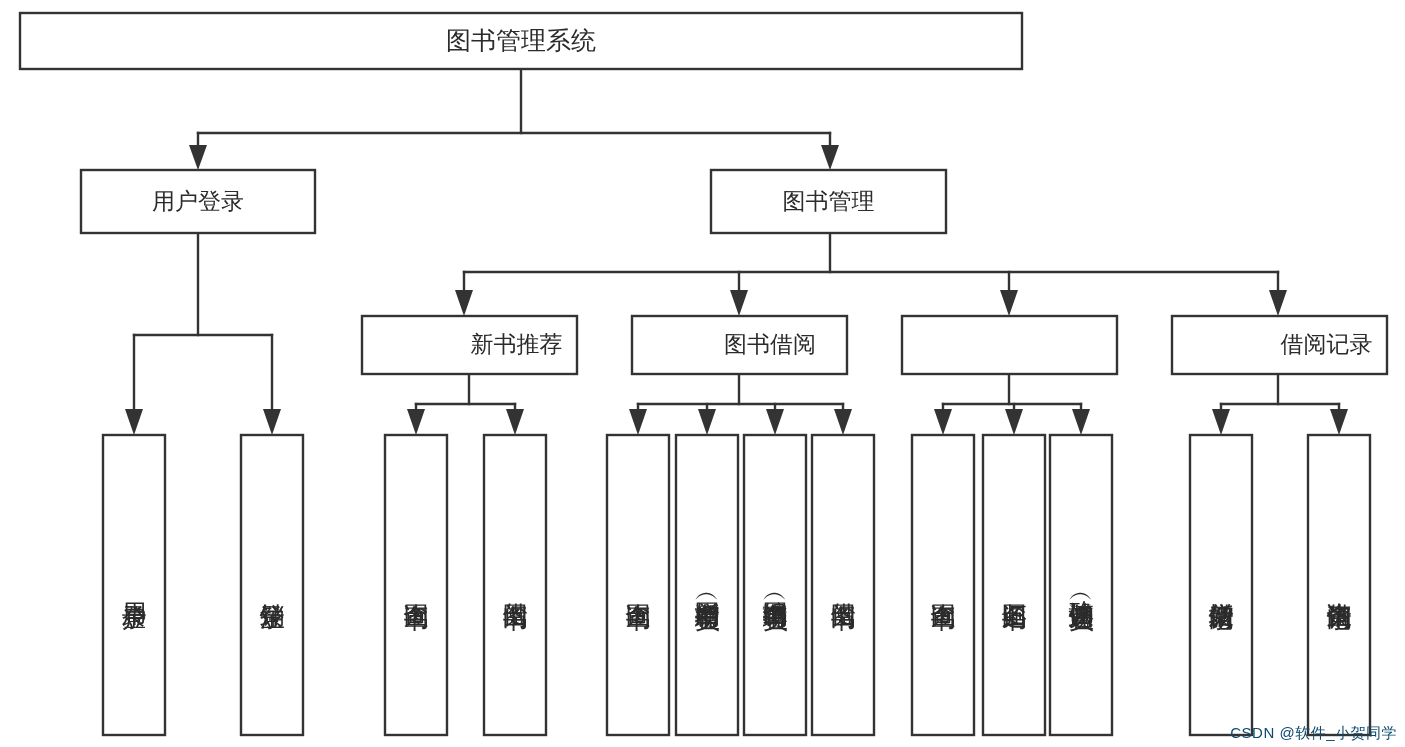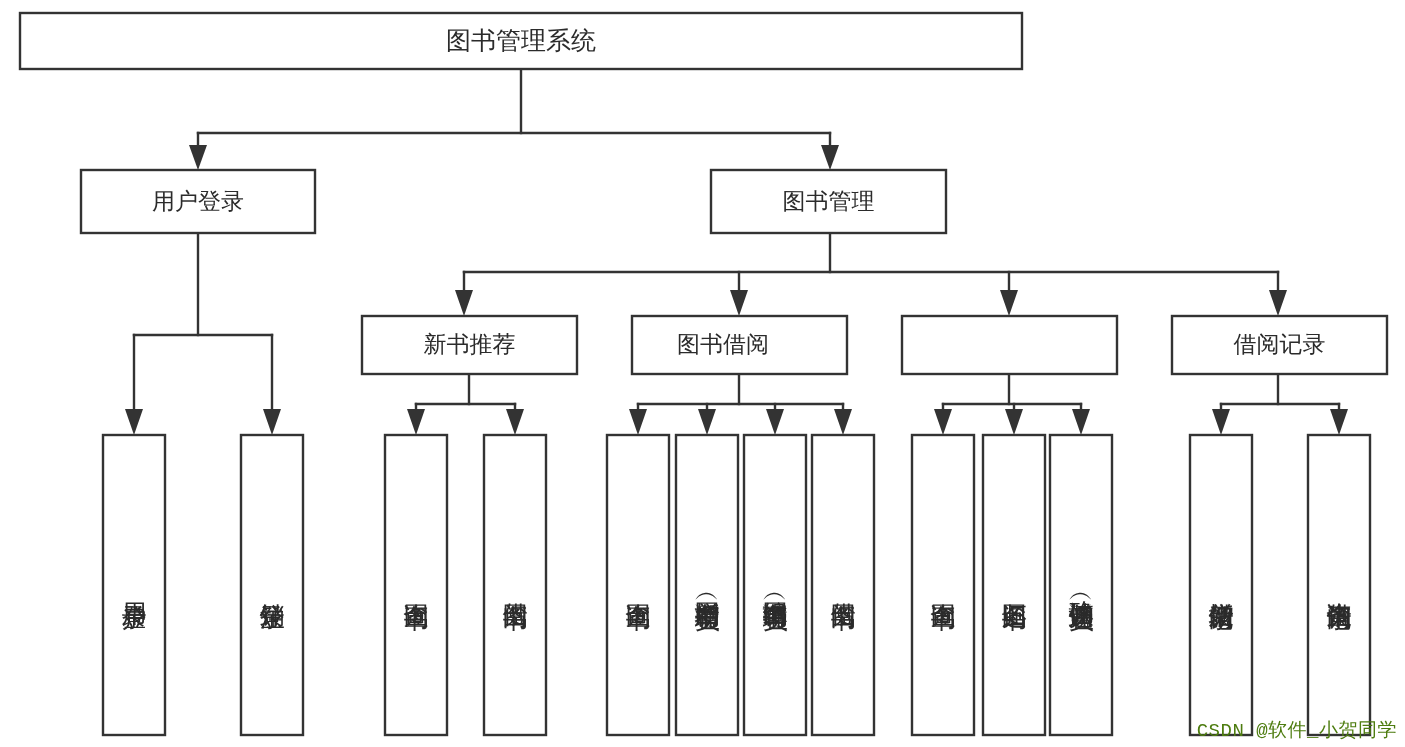--- a/index.html
+++ b/index.html
@@ -57,29 +57,29 @@
   .node-label.horizontal {
     writing-mode: horizontal-tb;
   }
   .node-label.vertical {
     writing-mode: vertical-rl;
     text-orientation: upright;
     letter-spacing: 1px;
   }
   .lvl-root { font-size: 25px; }
   .lvl-two  { font-size: 23px; }
-  .lvl-three{ font-size: 23px; }
+  .lvl-three{ font-size: 23px; padding-left: 47px; }
   .lvl-leaf { font-size: 25px; }
   .watermark {
     position: absolute;
     right: 8px;
     bottom: 4px;
-    font-size: 19px;
-    color: #4d7c0f;
-    font-family: Liberation Mono, monospace;
+    font-size: 15px;
+    color: #0c4a6e;
+    font-family: Liberation Sans, sans-serif;
     letter-spacing: 0.5px;
     white-space: nowrap;
   }
 </style>
 </head>
 <body>
 
 <div id="diagram-root">
 
   <svg class="diagram-canvas" viewBox="0 0 1405 747">

